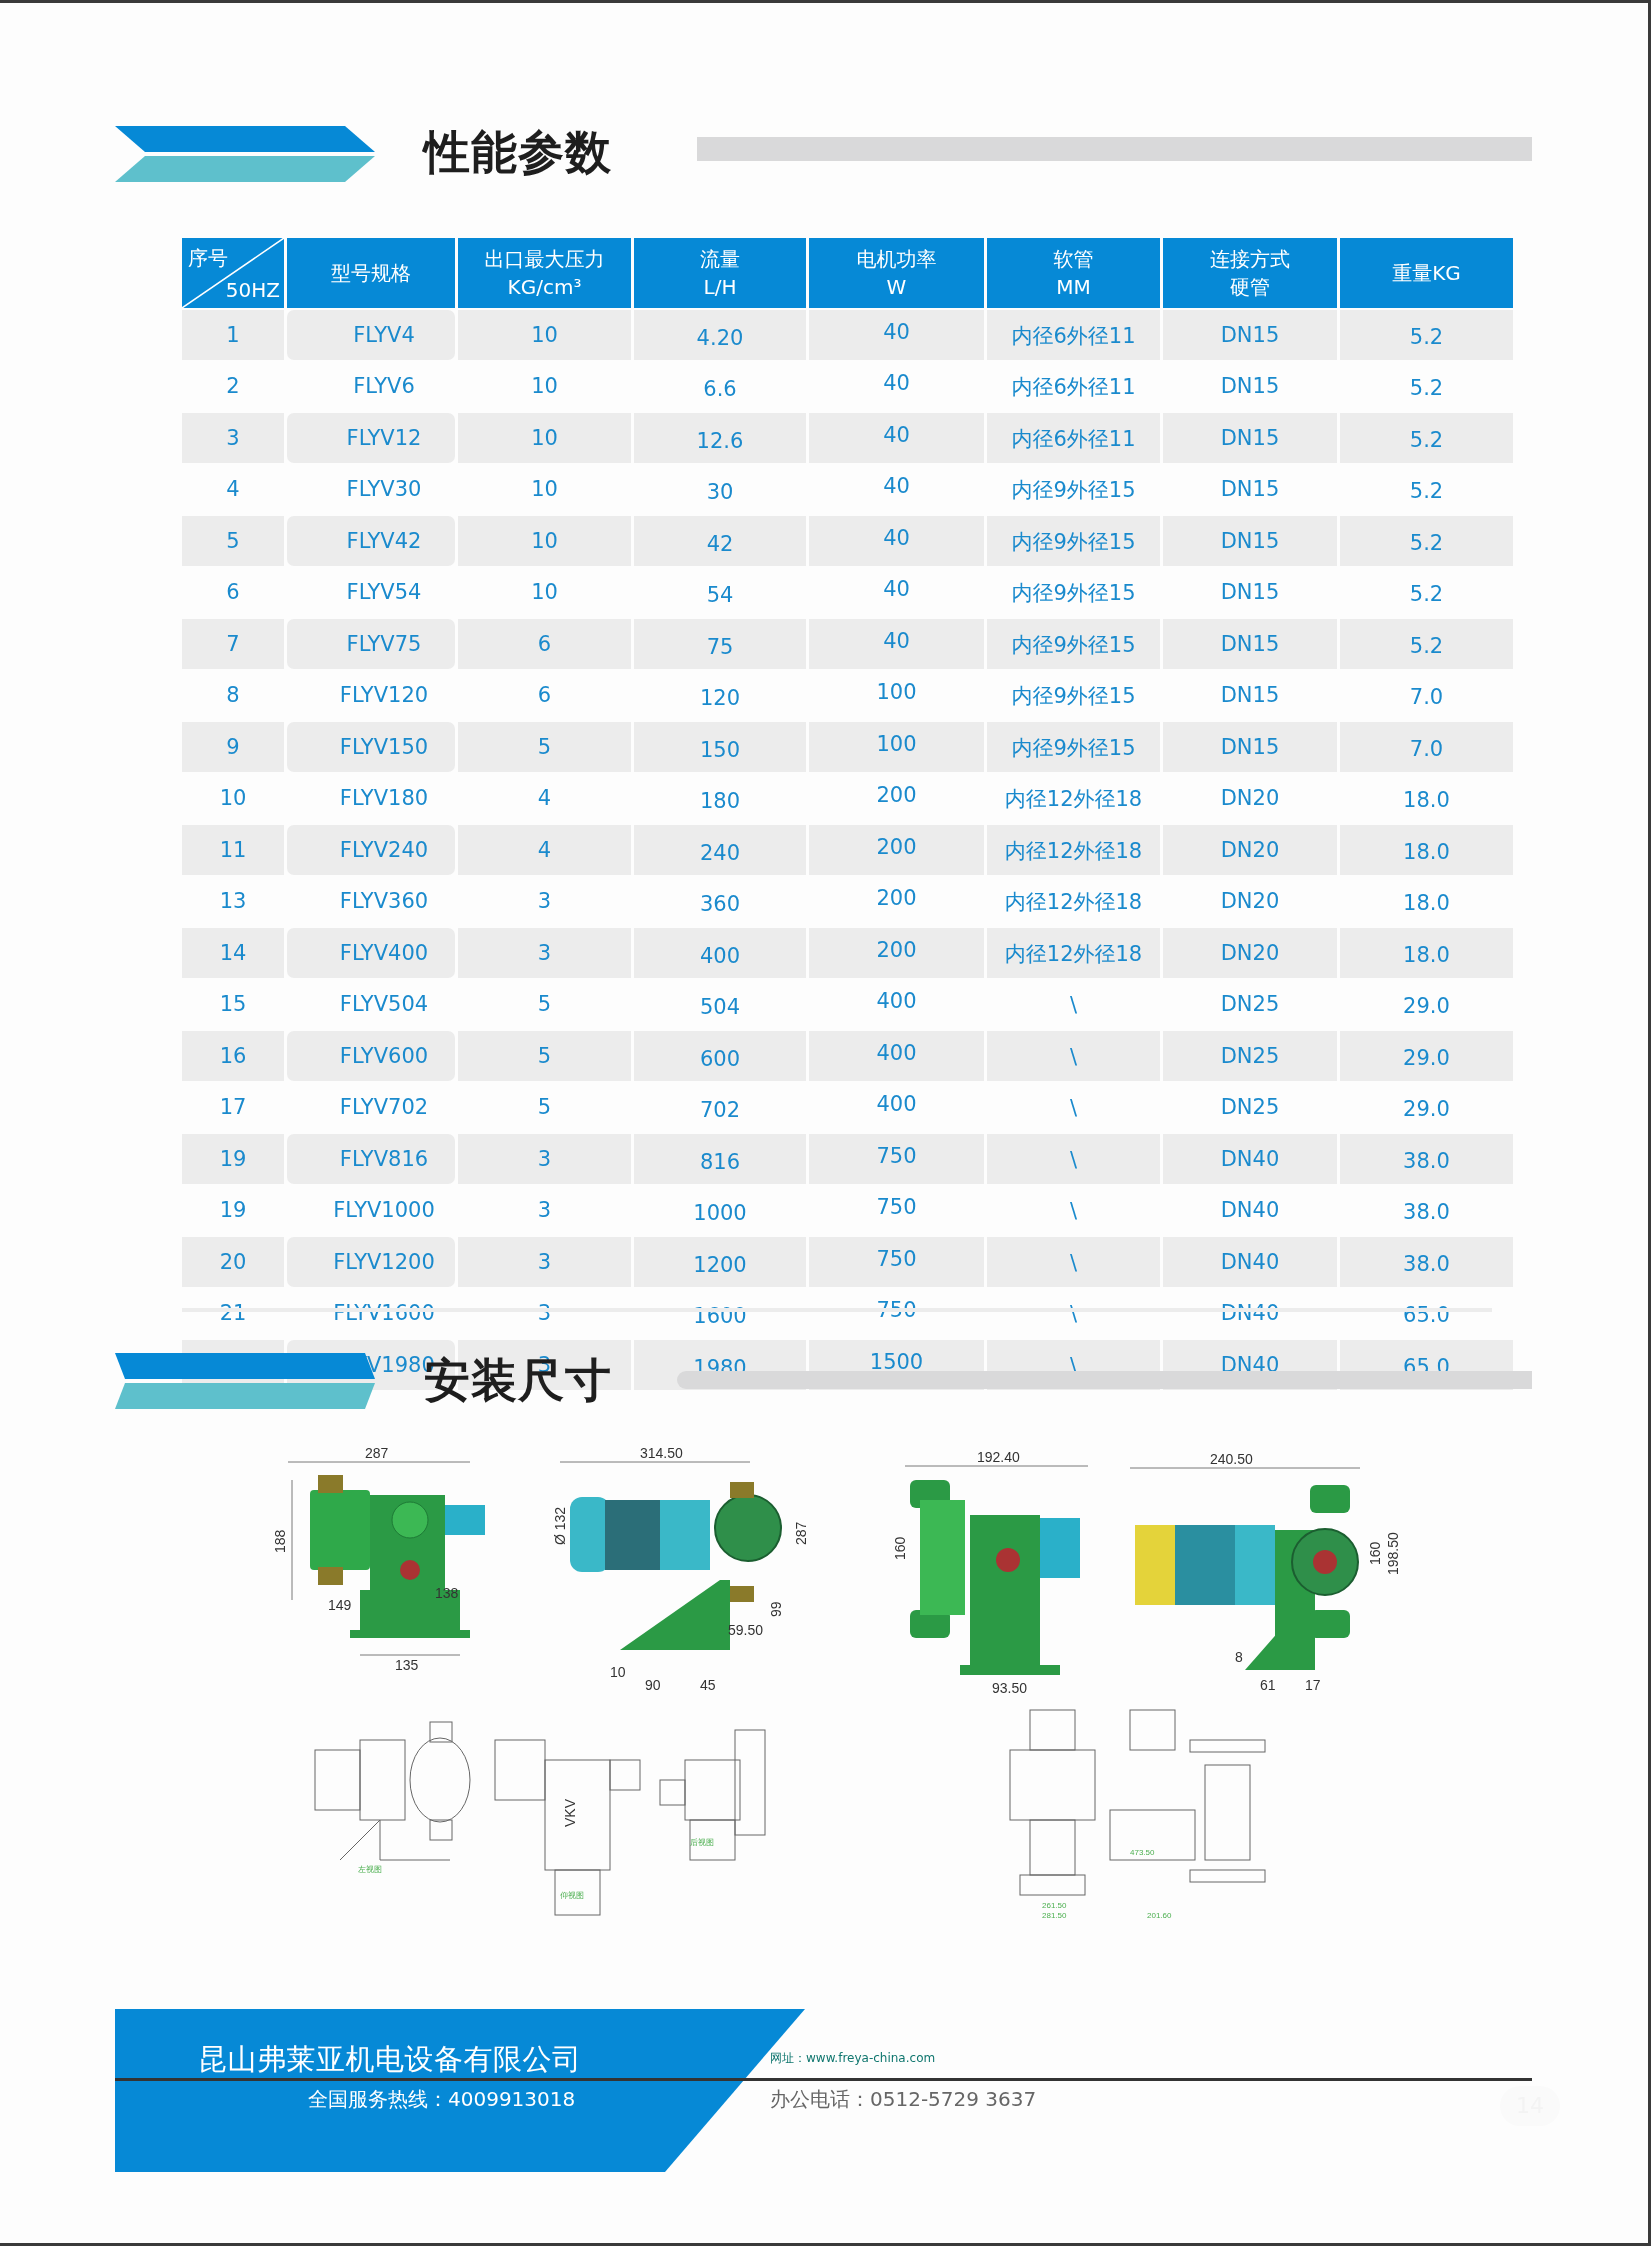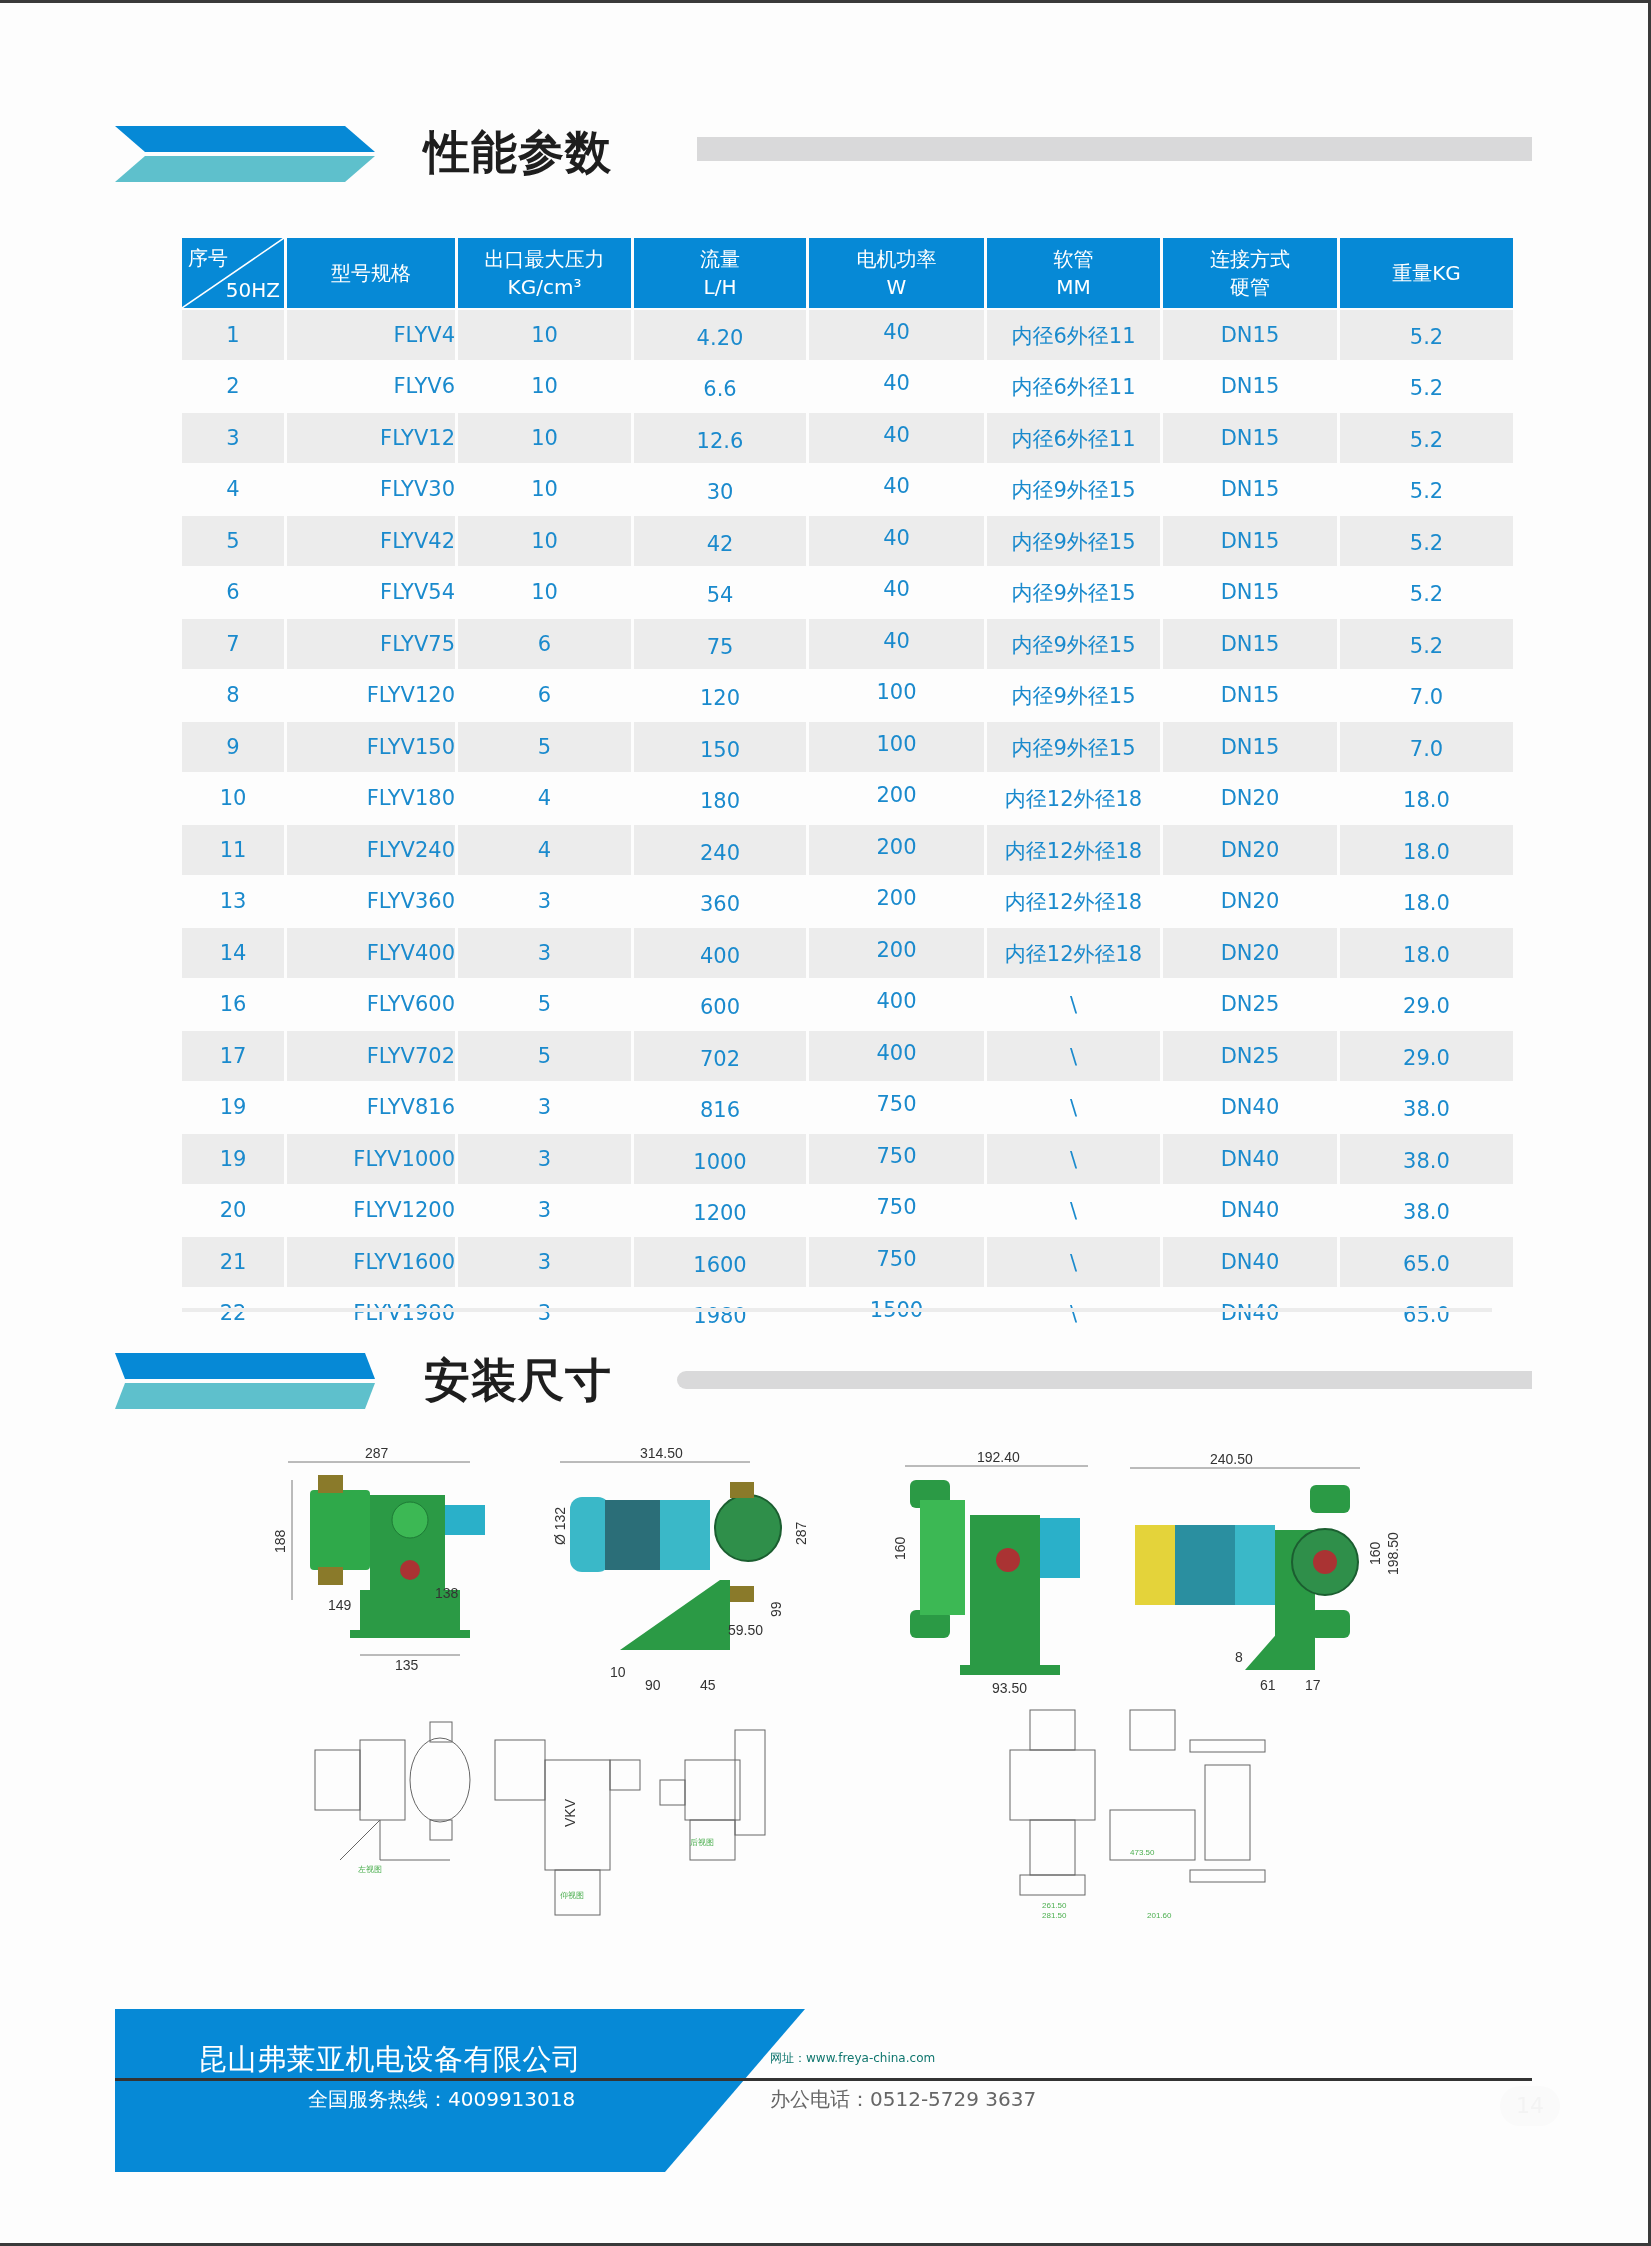--- a/index.html
+++ b/index.html
@@ -10,21 +10,21 @@
 
   .sec-arrow { position:absolute; left:115px; width:260px; height:56px; }
   .sec-title { position:absolute; left:424px; font-size:46px; font-weight:bold; color:#1e1e1e; letter-spacing:1px; }
   .sec-bar { position:absolute; height:24px; background:#d9d9da; }
 
   table.spec { position:absolute; left:182px; top:236px; border-collapse:separate; border-spacing:3px 2px; width:1313px; table-layout:fixed; margin-left:-3px; }
   table.spec th { background:#0689d6; color:#fff; font-weight:normal; font-size:20px; line-height:28px; height:70px; padding:0; text-align:center; vertical-align:middle; }
   table.spec td { height:43.5px; padding:0; font-size:21px; color:#1a8acd; text-align:center; vertical-align:middle; }
   table.spec tr:nth-child(odd) td { background:#ececec; }
   table.spec tr:nth-child(even) td { background:#fdfdfd; }
-  table.spec td.model { text-align:right; padding-left:26px; }
+  table.spec td.model { text-align:center; padding-left:26px;border-radius:7px; }
   table.spec td.weight { padding-top:4px; }
   table.spec td.flow { padding-top:6px; }
   table.spec td.power { padding-bottom:6px; }
   table.spec td.hose { padding-top:2px;margin-left:10px; }
   .diag { position:relative; overflow:hidden; }
   .diag svg { position:absolute; left:0; top:0; }
   .diag .tl { position:absolute; left:6px; top:6px; font-size:20px; }
   .diag .br { position:absolute; right:4px; bottom:4px; font-size:20px; }
   .table-bottom { position:absolute; left:182px; top:1308px; width:1310px; height:4px; background:#ececec; }
 
@@ -223,20 +223,30 @@
         <td class="index">14</td>
         <td class="model">FLYV400</td>
         <td class="pressure">3</td>
         <td class="flow">400</td>
         <td class="power">200</td>
         <td class="hose">内径12外径18</td>
         <td class="conn">DN20</td>
         <td class="weight">18.0</td>
       </tr>
       <tr>
+        <td class="index">15</td>
+        <td class="model">FLYV504</td>
+        <td class="pressure">5</td>
+        <td class="flow">504</td>
+        <td class="power">400</td>
+        <td class="hose">\</td>
+        <td class="conn">DN25</td>
+        <td class="weight">29.0</td>
+      </tr>
+      <tr>
         <td class="index">16</td>
         <td class="model">FLYV600</td>
         <td class="pressure">5</td>
         <td class="flow">600</td>
         <td class="power">400</td>
         <td class="hose">\</td>
         <td class="conn">DN25</td>
         <td class="weight">29.0</td>
       </tr>
       <tr>

